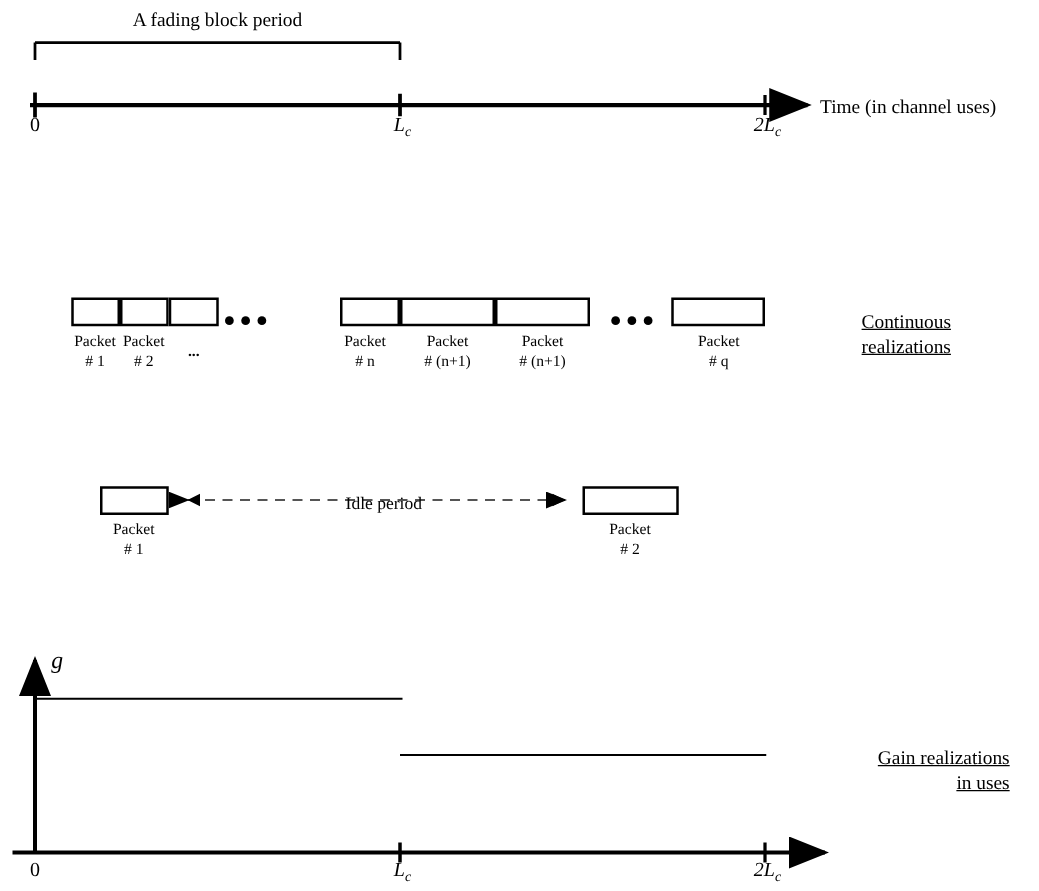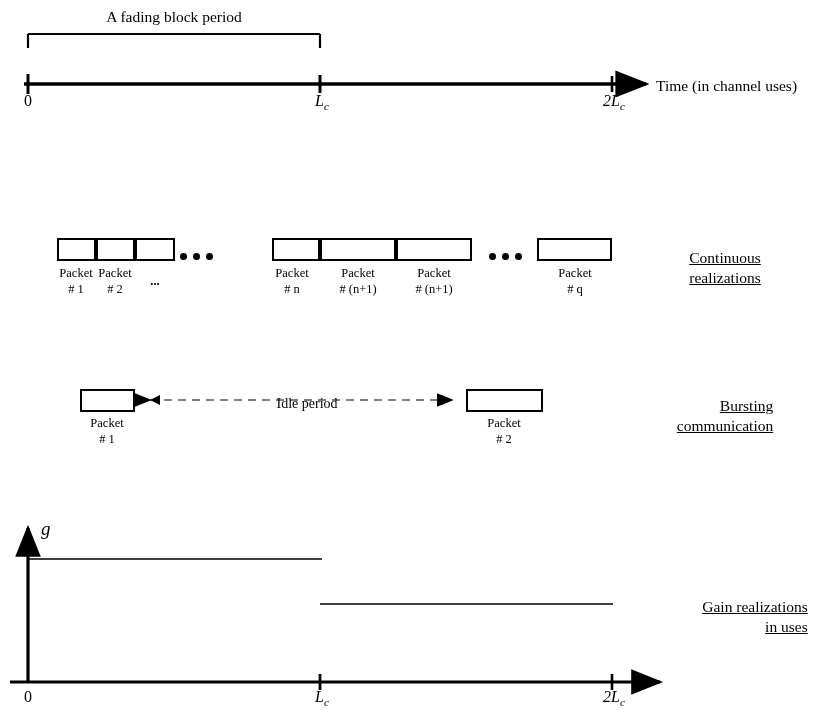--- a/index.html
+++ b/index.html
@@ -145,24 +145,20 @@
     <div>Packet</div>
     <div># 1</div>
   </div>
   <div class="lbl pkt-label center" style="left:504px;top:416px;">
     <div>Packet</div>
     <div># 2</div>
   </div>
 
   <div class="lbl idle-label center" style="left:307px;top:396px;">Idle period</div>
 
-  <div class="lbl side-label center" style="left:725px;top:396px;">
-    <div>Bursting</div>
-    <div>communication</div>
-  </div>
 
   <div class="lbl gvar math" style="left:41px;top:518px;">g</div>
 
   <div class="lbl tick-label center" style="left:28px;top:688px;"><span>0</span></div>
 
   <div class="lbl tick-label center math" style="left:322px;top:688px;">L<sub>c</sub></div>
 
   <div class="lbl tick-label center math" style="left:614px;top:688px;">2L<sub>c</sub></div>
 
   <div class="lbl side-label center" style="left:722px;top:597px;margin-left:33px;">

